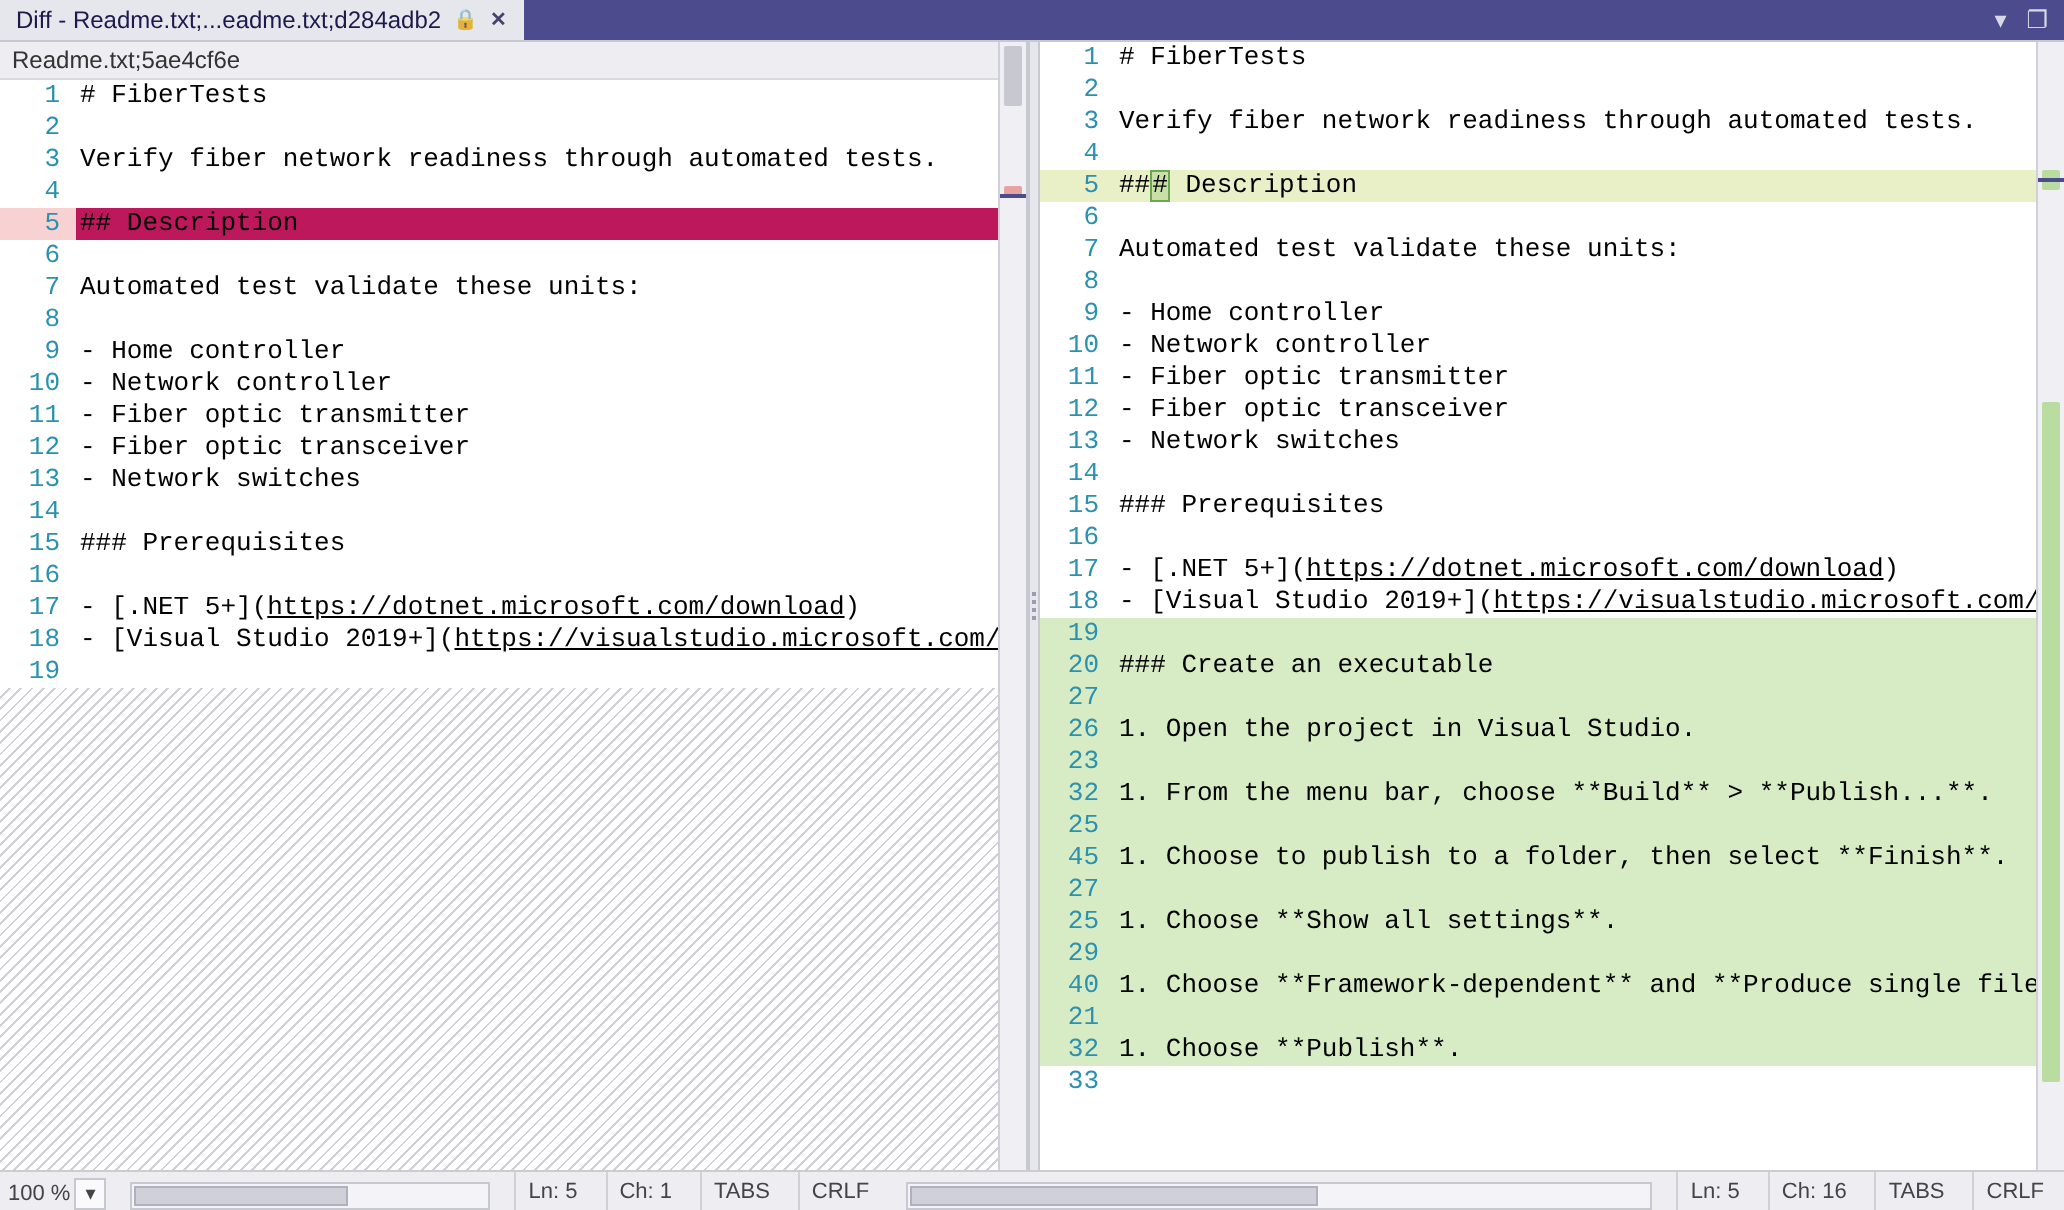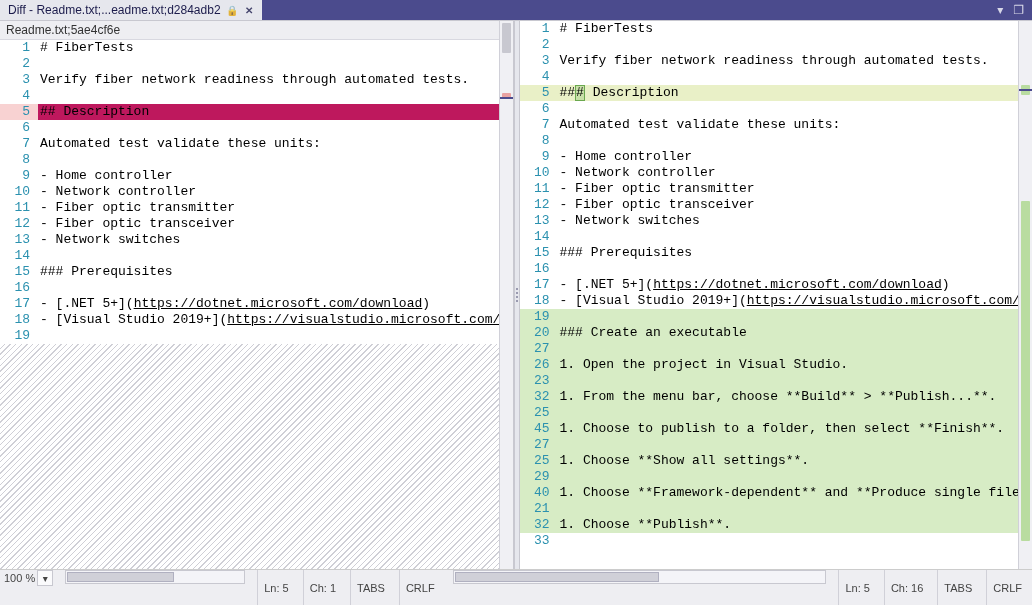--- a/index.html
+++ b/index.html
@@ -137,25 +137,25 @@
     transform: translateY(-50%);
     width: 4px;
     display: flex; flex-direction: column; gap: 2px;
   }
   .splitter .dots i {
     width: 2px; height: 2px; background: #9a9ab0; display: block;
   }
 
   
   .statusbar {
-    height: 36px;
+    height: 20px;
     background: #eeeef2;
     border-top: 1px solid #cccccc;
     display: flex;
-    align-items: flex-start;
+    align-items: flex-end;
     font-size: 11px;
     color: #444;
     gap: 8px;
     padding: 0 4px;
   }
   .statusbar .zoom {
     display: flex; align-items: center; gap: 2px;
   }
   .statusbar .zoom .btn {
     width: 16px; height: 16px;

